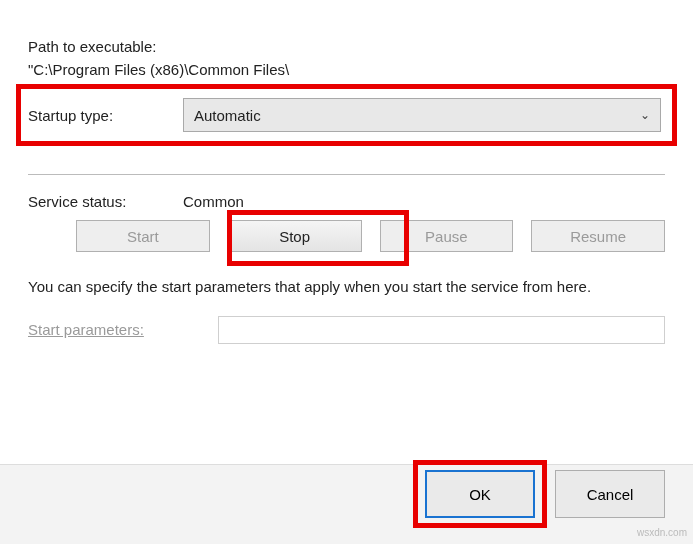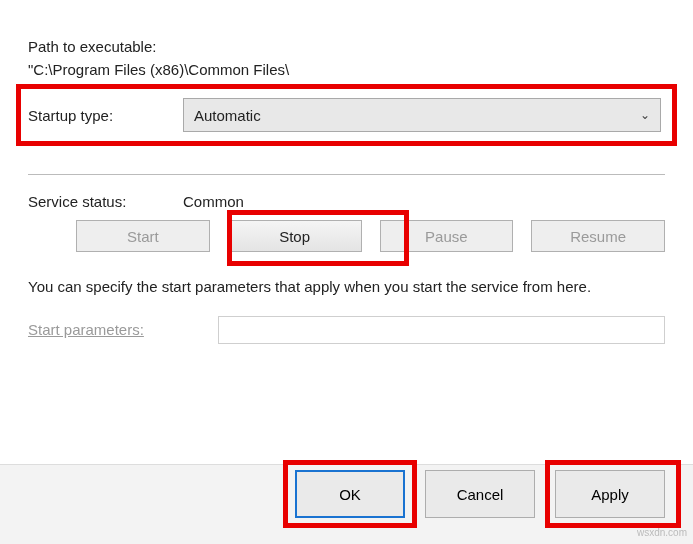--- a/index.html
+++ b/index.html
@@ -188,19 +188,15 @@
 </div>
 
 <div class="footer-bar"></div>
 
 <div class="footer">
   <div style="position:relative;">
     <div class="highlight-red" style="top:-10px; left:-12px; right:-12px; bottom:-10px;"></div>
     <button class="ok">OK</button>
   </div>
   <button>Cancel</button>
-  <div style="position:relative;">
-    <div class="highlight-red" style="top:-10px; left:-10px; right:-16px; bottom:-10px;"></div>
-    <button>Apply</button>
-  </div>
 </div>
 
 <div class="watermark">wsxdn.com</div>
 
 </body></html>

